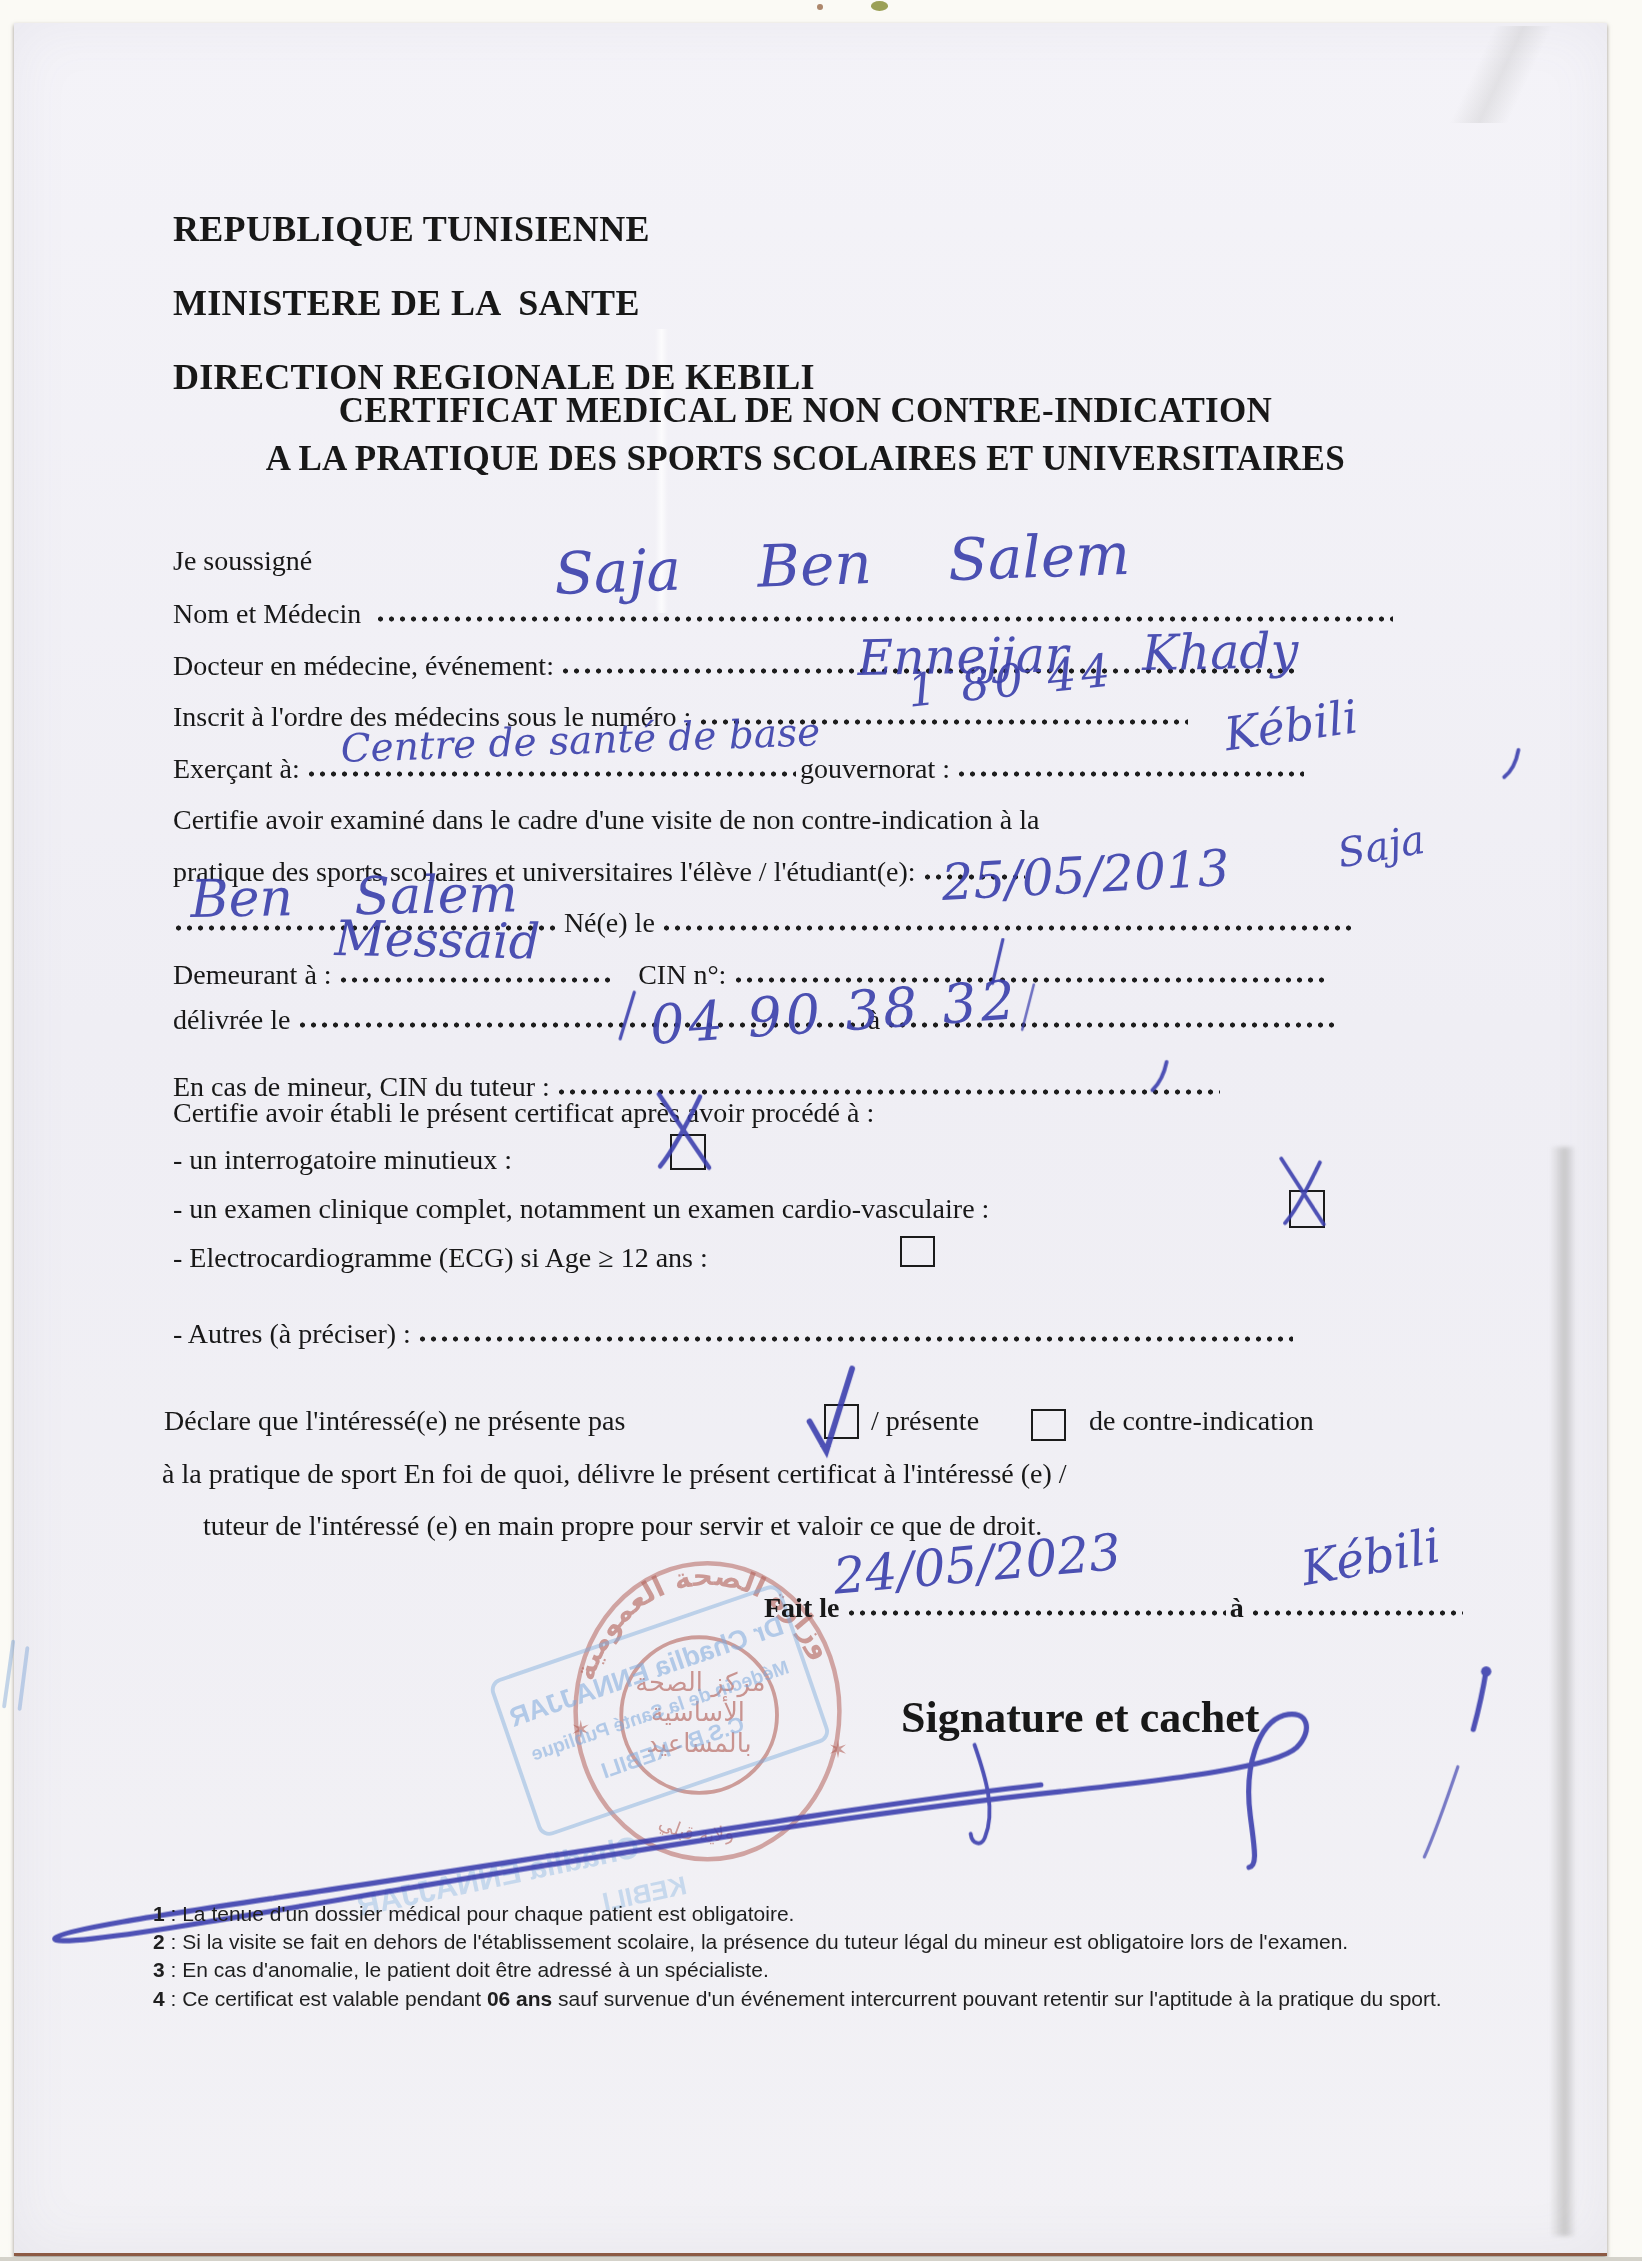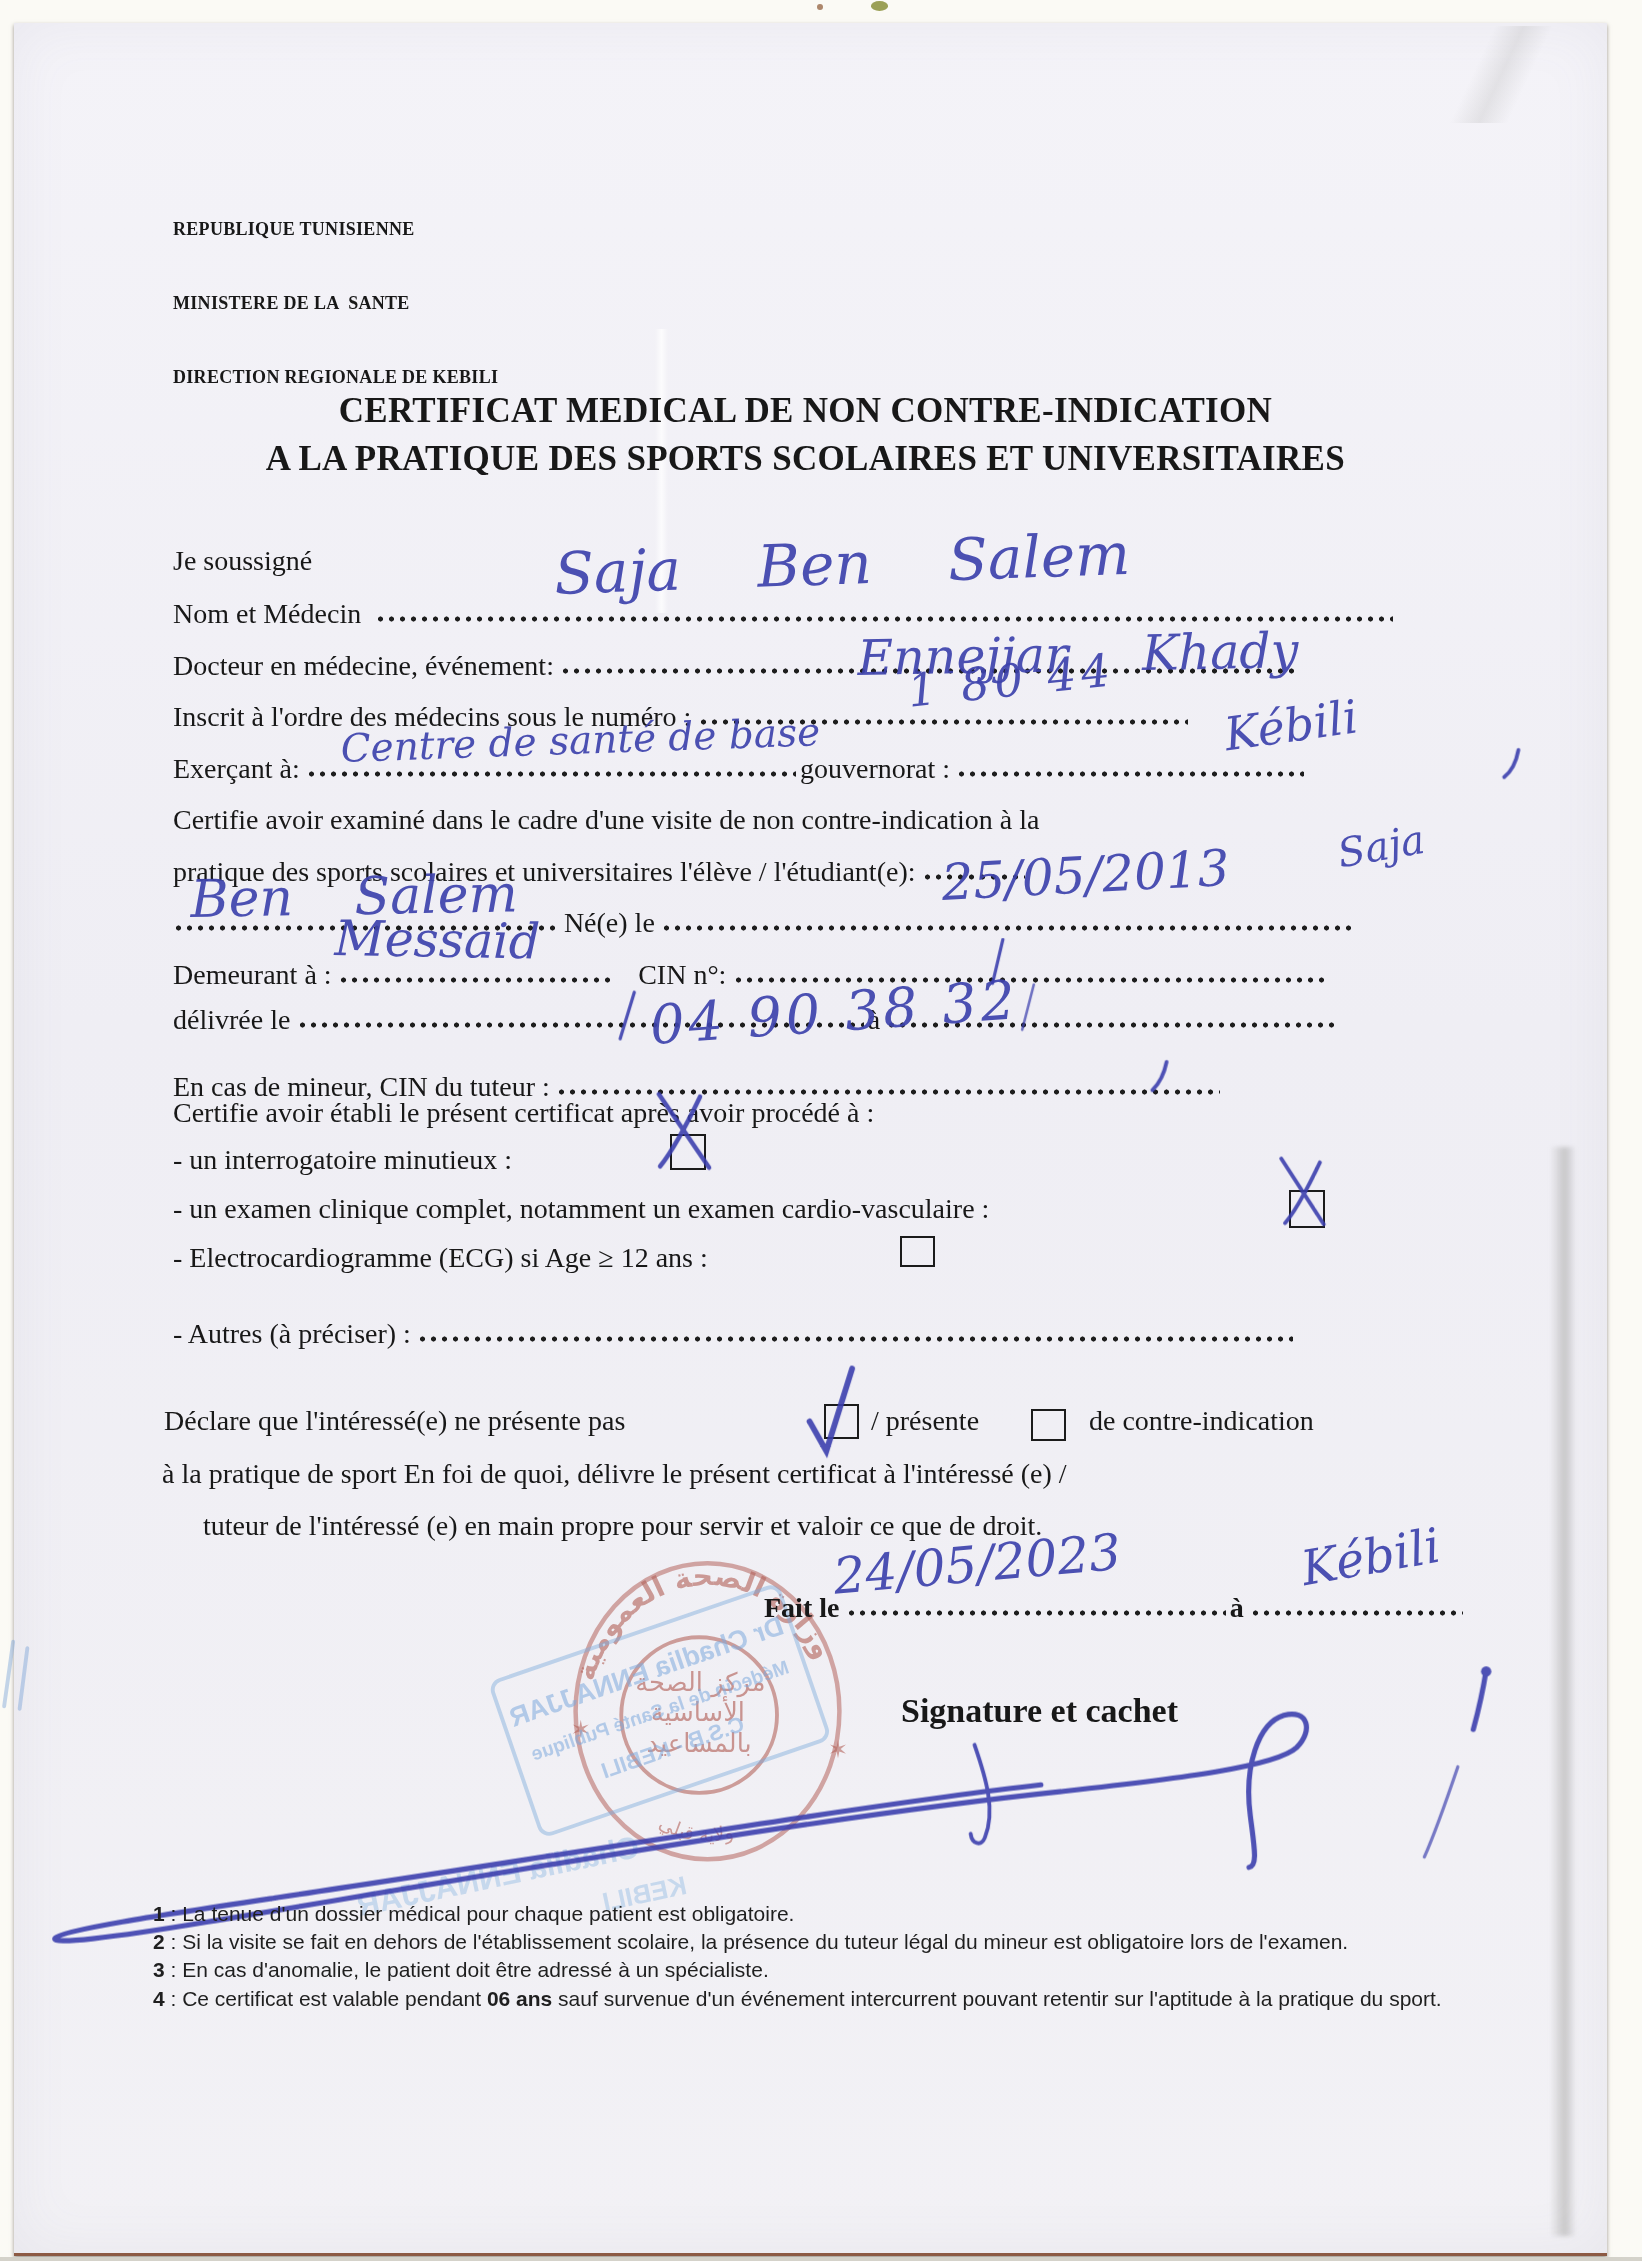--- a/index.html
+++ b/index.html
@@ -11,21 +11,21 @@
   .below{position:absolute;left:0;top:2257px;width:1643px;height:4.5px;background:#d4d2ca;}
   .crease-v{position:absolute;left:655px;top:329px;width:13px;height:284px;
             background:linear-gradient(to right,transparent,rgba(255,255,255,.75),transparent);}
   .crease-tr{position:absolute;left:1373px;top:26px;width:245px;height:97px;
              background:linear-gradient(115deg,transparent 42%,rgba(120,120,115,.14) 52%,transparent 62%);}
   .scanband{position:absolute;left:1550px;top:1147px;width:26px;height:1089px;filter:blur(1.9px);
             background:linear-gradient(to right,transparent,rgba(95,95,88,.22) 45%,rgba(95,95,88,.26) 60%,transparent);}
   .speck-green{position:absolute;left:871px;top:1.3px;width:17px;height:9.7px;border-radius:50%;background:#8a8f3a;opacity:.85;}
   .speck-brown{position:absolute;left:817px;top:3.9px;width:5.8px;height:5.8px;border-radius:50%;background:#9a6a4a;opacity:.8;}
 
-  .hdr{position:absolute;left:173px;top:211px;font-weight:bold;font-size:18px;line-height:37px;letter-spacing:0.3px;white-space:pre;}
+  .hdr{position:absolute;left:173px;top:211px;font-weight:bold;font-size:36px;line-height:37px;letter-spacing:0.3px;white-space:pre;}
   .ttl{position:absolute;left:6.4px;top:387px;width:1598px;text-align:center;font-weight:bold;font-size:35px;line-height:48px;letter-spacing:0.3px;}
 
   .line{position:absolute;white-space:nowrap;font-size:28px;}
   .ld{display:inline-block;height:7.7px;margin:0 3.9px 0 6.4px;
       background-image:radial-gradient(circle,#1d1d1d 2.2px,rgba(0,0,0,0) 2.7px);
       background-size:11px 7.7px;background-repeat:repeat-x;background-position:0 bottom;}
   .bold{font-weight:bold;}
 
   .cb{position:absolute;border:2.6px solid #1b1b1b;background:transparent;}
 
@@ -136,21 +136,21 @@
 <div class="line" style="left:164px;top:1405px;"><span>Déclare que l'intéressé(e) ne présente pas</span></div>
 <div class="cb" style="left:824px;top:1404px;width:31px;height:31px;"></div>
 <div class="line" style="left:871px;top:1405px;"><span>/ présente</span></div>
 <div class="cb" style="left:1031px;top:1409px;width:31px;height:28px;"></div>
 <div class="line" style="left:1089px;top:1405px;"><span>de contre-indication</span></div>
 
 <div class="line" style="left:162px;top:1458px;"><span>à la pratique de sport En foi de quoi, délivre le présent certificat à l'intéressé (e) /</span></div>
 <div class="line" style="left:162px;top:1510px;margin-left:41px;"><span>tuteur de l'intéressé (e) en main propre pour servir et valoir ce que de droit.</span></div>
 
 <div class="line bold" style="left:764px;top:1592px;"><span>Fait le</span><span class="ld" style="width:380px;"></span><span>à</span><span class="ld" style="width:213px;"></span></div>
-<div class="line bold" style="left:901px;top:1692px;font-size:34px;"><span>Signature et cachet</span></div>
+<div class="line bold" style="left:901px;top:1692px;font-size:44px;"><span>Signature et cachet</span></div>
 
 <div class="hw" style="left:553px;top:540px;font-size:58px;word-spacing:58px;transform:rotate(-2deg);">Saja Ben Salem</div>
 <div class="hw" style="left:857px;top:630px;font-size:49px;word-spacing:58px;transform:rotate(-1deg);">Ennejjar Khady</div>
 <div class="hw" style="left:905px;top:665px;font-size:45px;letter-spacing:5.2px;transform:rotate(-6deg);">1 80 44</div>
 <div class="hw" style="left:340px;top:726px;font-size:39px;transform:rotate(-2deg);">Centre de santé de base</div>
 <div class="hw" style="left:1221px;top:708px;font-size:46px;transform:rotate(-8deg);">Kébili</div>
 <div class="hw" style="left:1334px;top:831px;font-size:40px;transform:rotate(-10deg);">Saja</div>
 <div class="hw" style="left:190px;top:869px;font-size:52px;word-spacing:45px;transform:rotate(-1deg);">Ben Salem</div>
 <div class="hw" style="left:940px;top:854px;font-size:50px;transform:rotate(-3deg);">25/05/2013</div>
 <div class="hw" style="left:335px;top:910px;font-size:49px;transform:rotate(1deg);">Messaid</div>

